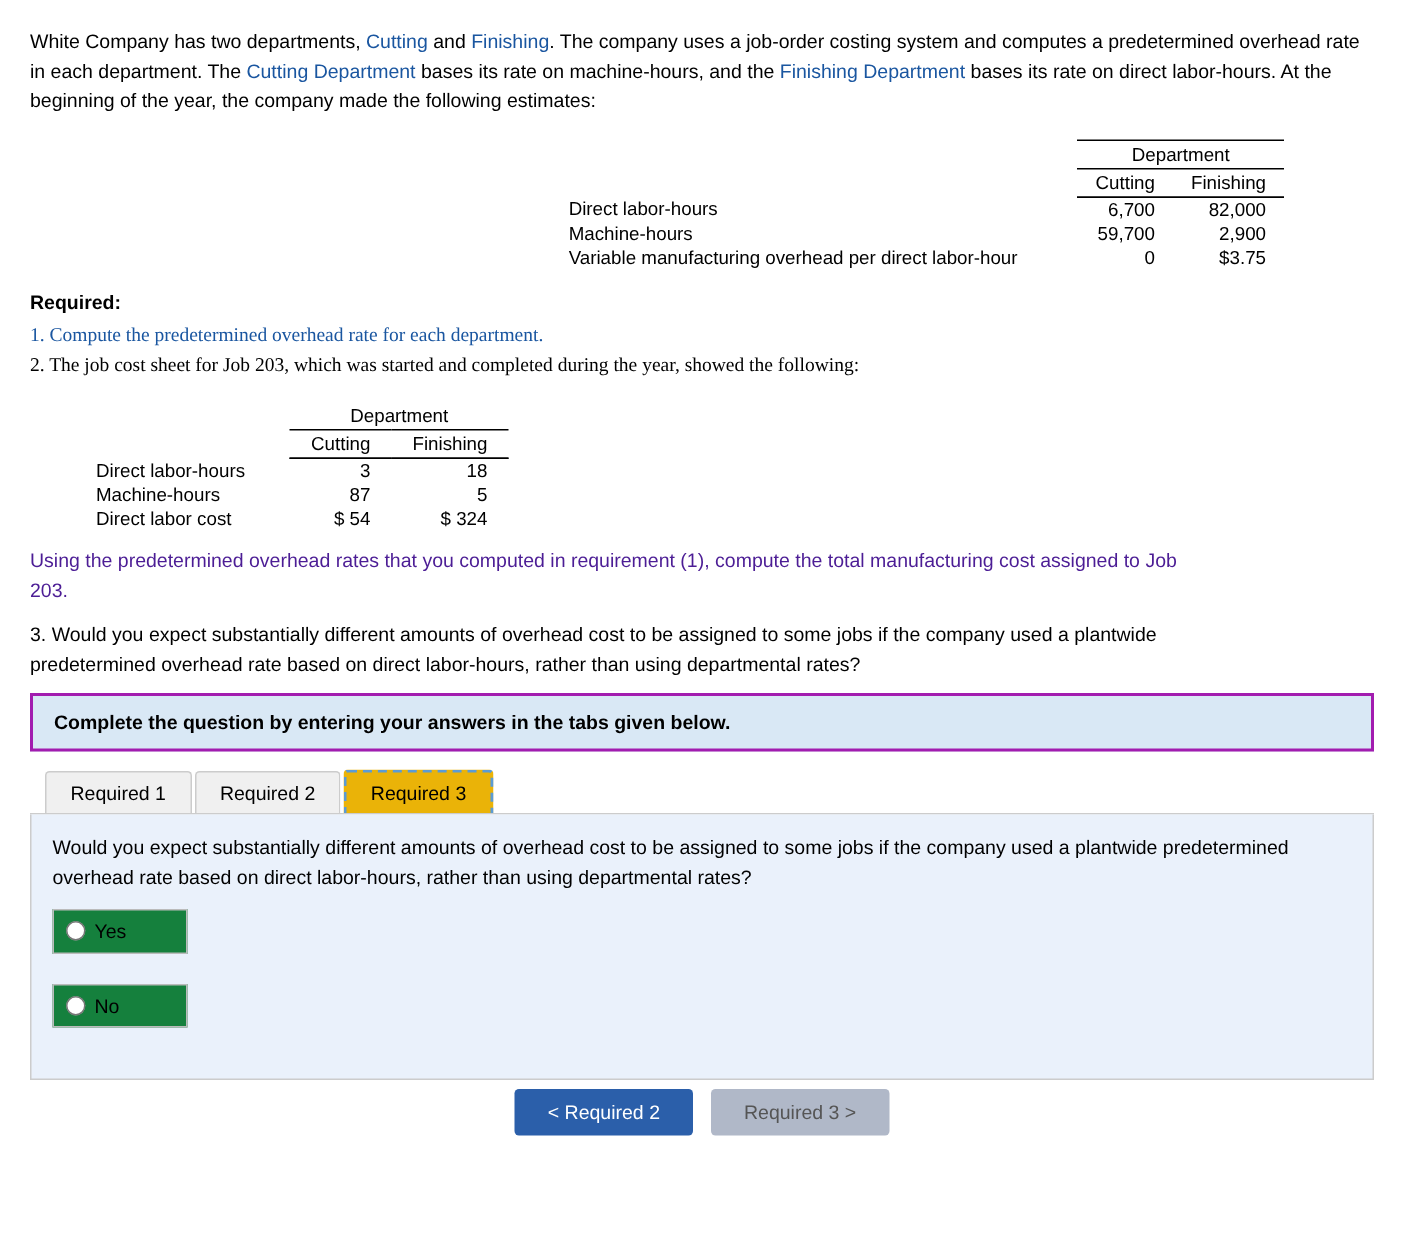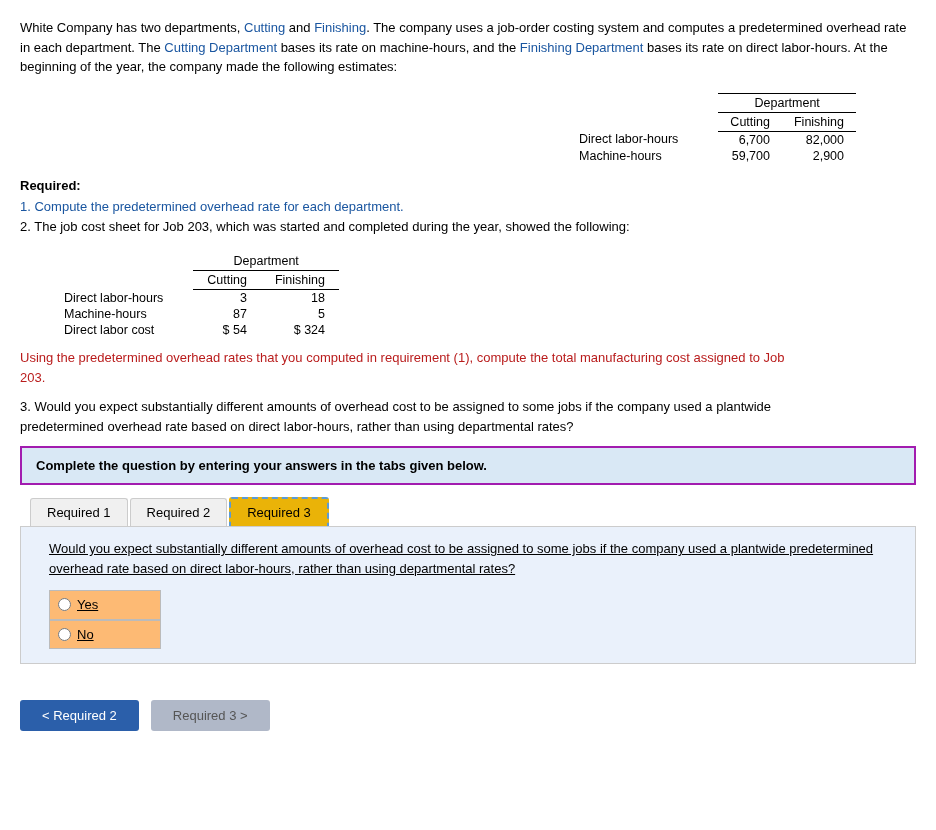--- a/index.html
+++ b/index.html
@@ -45,20 +45,21 @@
 
     .required-text {
       font-weight: bold;
       margin-bottom: 4px;
       margin-top: 10px;
     }
     .required-items {
       font-size: 13px;
       line-height: 1.6;
       margin-bottom: 14px;
+      font-family: Liberation Serif, serif;
     }
     .required-items span.blue { color: #1a56a0; }
 
     
     .job-table-wrap {
       margin-bottom: 10px;
     }
     .job-table {
       border-collapse: collapse;
       margin-left: 30px;
@@ -71,21 +72,21 @@
     .job-table td.label {
       text-align: left;
       padding-right: 30px;
     }
 
     .para-text {
       font-size: 13px;
       line-height: 1.5;
       margin-bottom: 10px;
     }
-    .para-text span.blue { color: #b91c1c; }
+    .para-text span.blue { color: #4c1d95; }
 
     
     .complete-box {
       background: #d9e8f5;
       border: 2px solid #a21caf;
       padding: 10px 14px;
       font-weight: bold;
       font-size: 13px;
       margin-bottom: 12px;
       margin-top: 6px;
@@ -113,50 +114,50 @@
       background: #eab308;
       border: 2px dashed #5b9bd5;
       border-bottom: none;
       font-weight: normal;
     }
 
     
     .content-area {
       border: 1px solid #ccc;
       border-top: none;
-      padding: 12px 14px 14px 28px;
+      padding: 12px 14px 14px 14px;
       background: #eaf1fb;
       font-size: 13px;
       line-height: 1.5;
-      text-decoration: underline;
     }
 
     
     .radio-group {
       margin-top: 12px;
     }
     .radio-option {
       display: flex;
       align-items: center;
       border: 1px solid #bbb;
-      width: 112px;
+      width: 90px;
       padding: 4px 8px;
-      margin-bottom: 0;
-      background: #fdba74;
+      margin-bottom: 20px;
+      background: #15803d;
       font-size: 13px;
     }
     .radio-option input[type="radio"] {
       margin-right: 6px;
     }
 
     
     .bottom-nav {
       display: flex;
+      justify-content: center;
       gap: 12px;
-      margin-top: 36px;
+      margin-top: 6px;
     }
     .btn-nav {
       padding: 8px 22px;
       font-size: 13px;
       border: none;
       cursor: pointer;
       border-radius: 3px;
     }
     .btn-prev {
       background: #2b5faa;
@@ -192,20 +193,25 @@
     <tbody id="top-table-body">
     <tr>
     <td class="label">Direct labor-hours</td>
     <td>6,700</td>
     <td>82,000</td>
   </tr>
         <tr>
     <td class="label">Machine-hours</td>
     <td>59,700</td>
     <td>2,900</td>
+  </tr>
+        <tr>
+    <td class="label">Variable manufacturing overhead per direct labor-hour</td>
+    <td>0</td>
+    <td>$3.75</td>
   </tr>
       </tbody>
   </table>
 </div>
 
 <p class="required-text">Required:</p>
 <div class="required-items">
   <div><span class="blue">1. Compute the predetermined overhead rate for each department.</span></div>
   <div>2. The job cost sheet for Job 203, which was started and completed during the year, showed the following:</div>
 </div>

